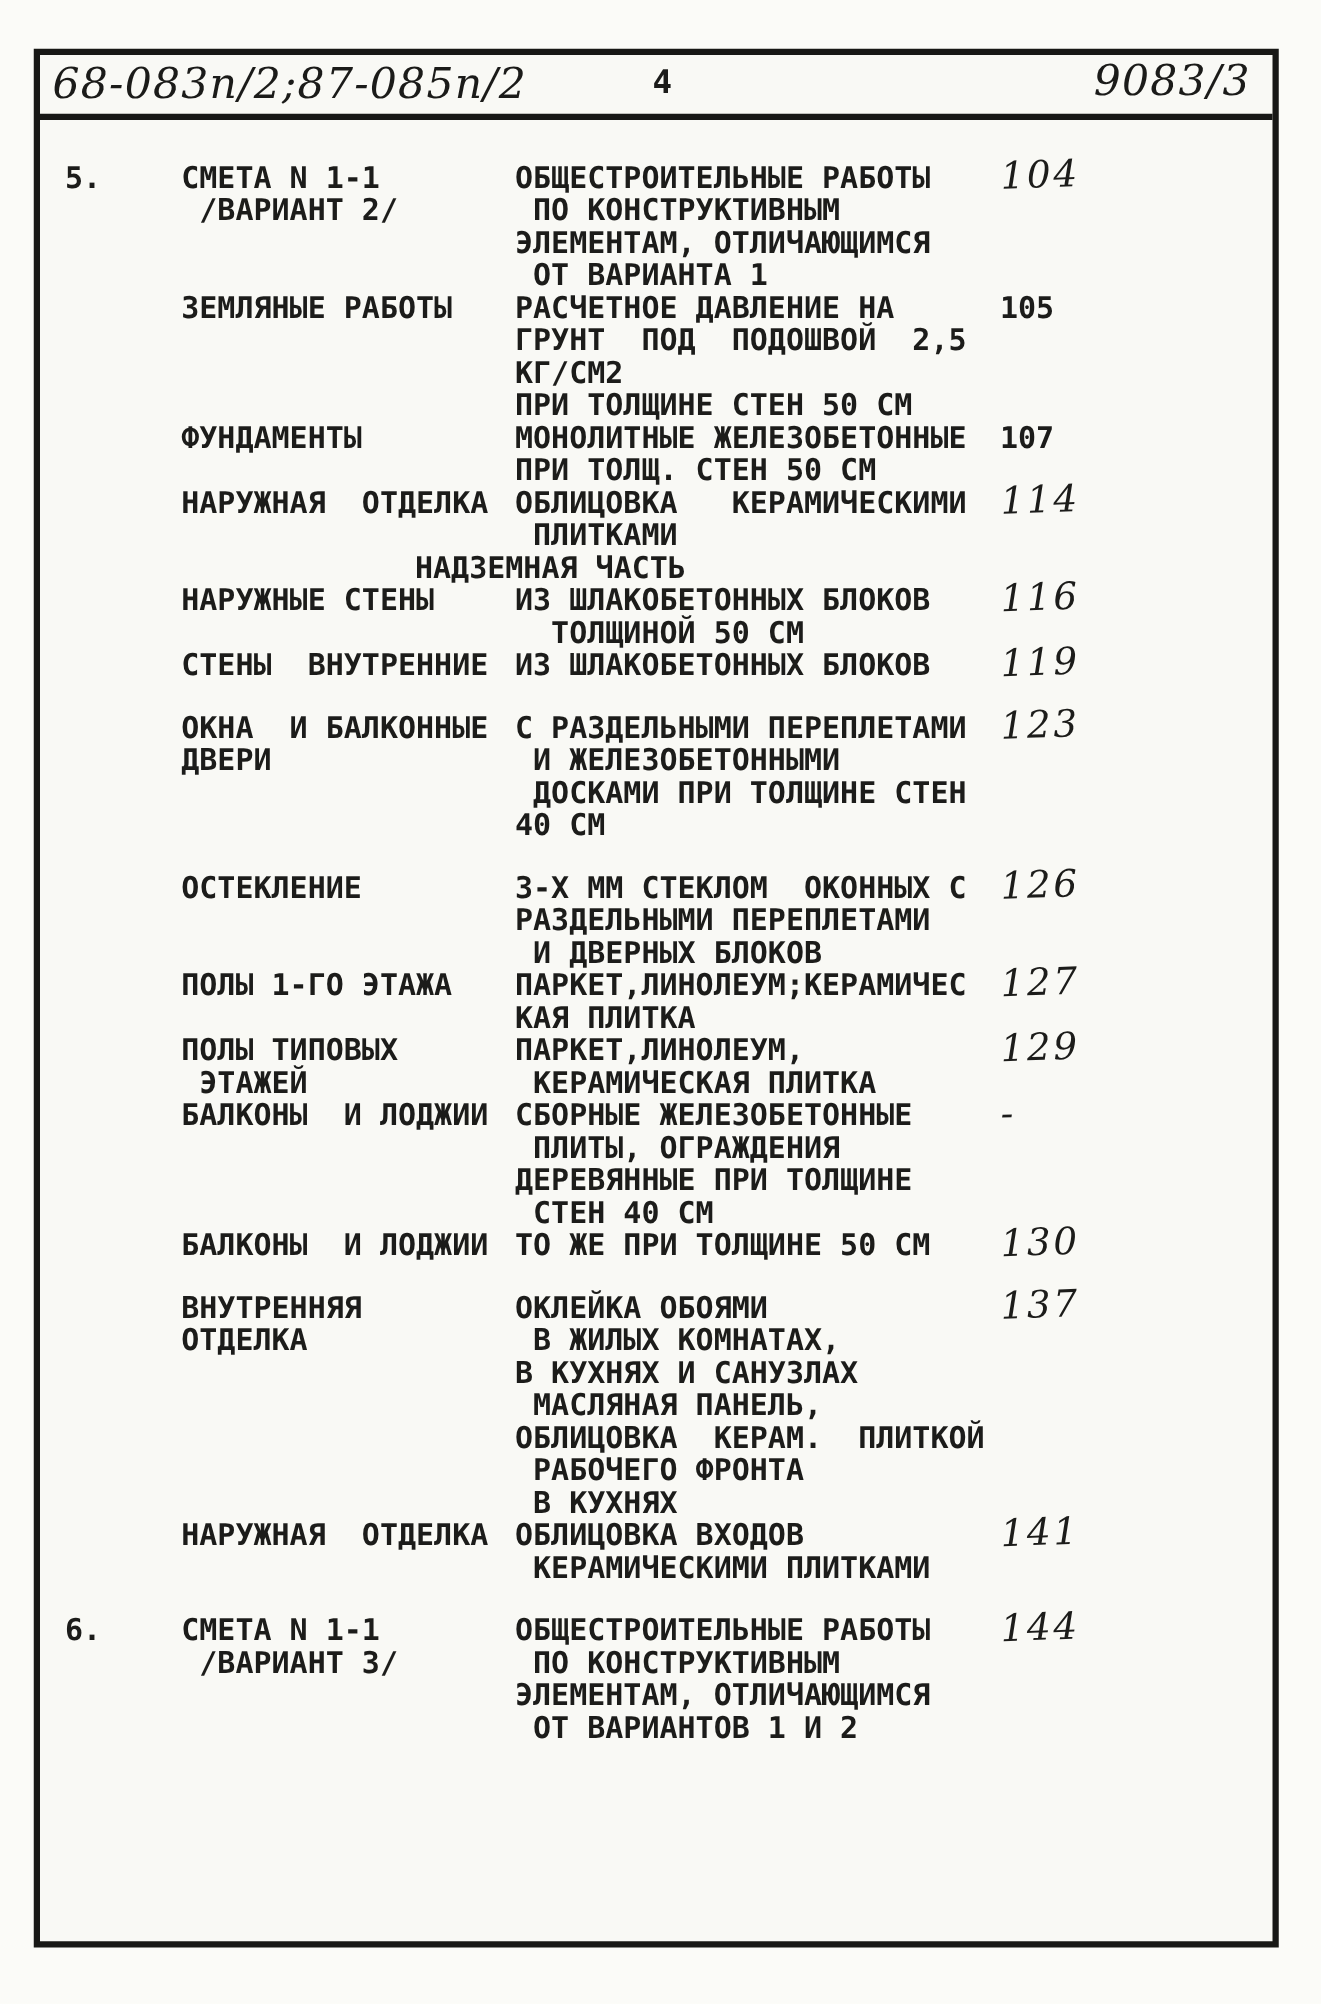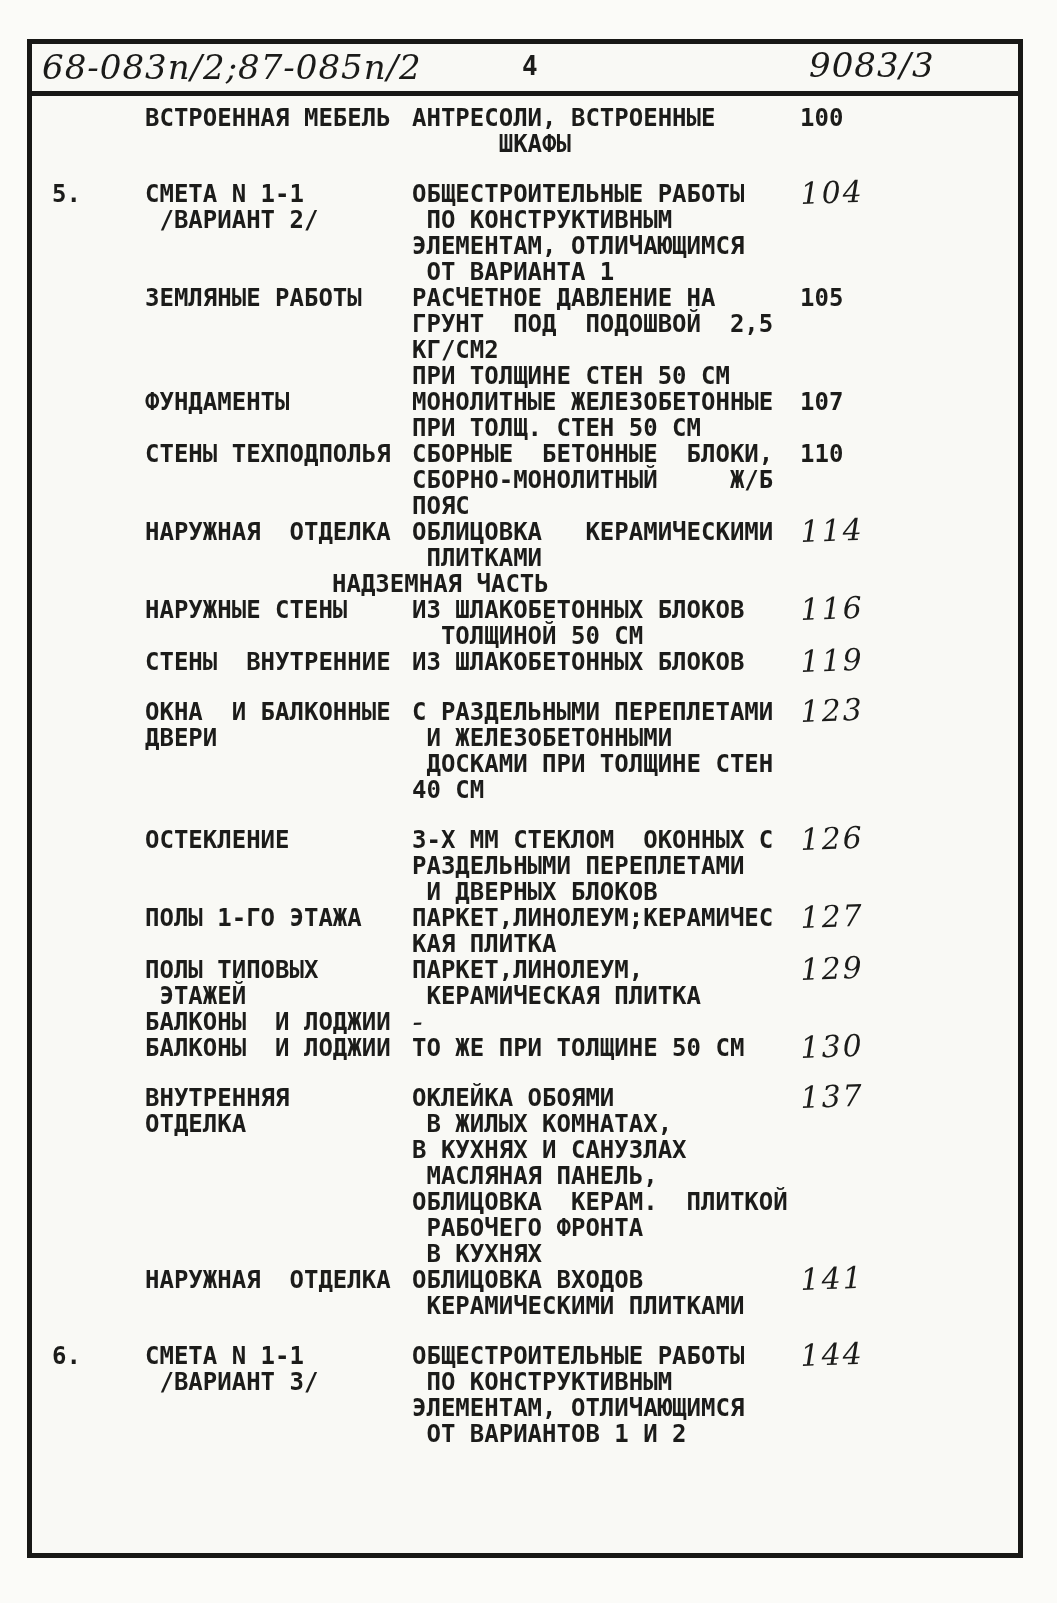--- a/index.html
+++ b/index.html
@@ -23,21 +23,21 @@
     position:relative; height:47px;
     border-bottom:5px solid #181816;
   }
   .hand {
     font-family:"DejaVu Serif", serif;
     font-style:italic; font-weight:500;
     color:#1b1b19;
   }
   .code-left  { position:absolute; left:10px;  top:1px; font-size:34px; line-height:44px; letter-spacing:1px; }
   .sheet-num  { position:absolute; left:490px; top:7px; font-size:26px; font-weight:700; color:#1c1c1a; }
-  .code-right { position:absolute; left:777px; top:-1px; font-size:34px; line-height:44px; letter-spacing:1px; }
+  .code-right { position:absolute; left:843px; top:-1px; font-size:34px; line-height:44px; letter-spacing:1px; }
 
   .toc-body {
     padding-top:9px;
     font-size:24px; font-weight:700; line-height:26px;
     color:#1c1c1a;
   }
   .row {
     display:grid;
     grid-template-columns:93px 267px 388px 120px;
     padding-left:20px;
@@ -67,27 +67,20 @@
   <div class="frame">
 
     <div class="header-strip">
       <span class="hand code-left">68-083п/2;87-085п/2</span>
       <span class="sheet-num">4</span>
       <span class="hand code-right">9083/3</span>
     </div>
 
     <div class="toc-body">
 
-      <div class="row">
-        <div class="c-num"></div>
-        <div class="c-label">ВСТРОЕННАЯ МЕБЕЛЬ</div>
-        <div class="c-desc">АНТРЕСОЛИ, ВСТРОЕННЫЕ
-      ШКАФЫ</div>
-        <div class="c-page">100</div>
-      </div>
 
       <div class="row gap">
         <div class="c-num">5.</div>
         <div class="c-label">СМЕТА N 1-1
  /ВАРИАНТ 2/</div>
         <div class="c-desc">ОБЩЕСТРОИТЕЛЬНЫЕ РАБОТЫ
  ПО КОНСТРУКТИВНЫМ
 ЭЛЕМЕНТАМ, ОТЛИЧАЮЩИМСЯ
  ОТ ВАРИАНТА 1</div>
         <div class="c-page handnum">104</div>
@@ -104,28 +97,20 @@
       </div>
 
       <div class="row">
         <div class="c-num"></div>
         <div class="c-label">ФУНДАМЕНТЫ</div>
         <div class="c-desc">МОНОЛИТНЫЕ ЖЕЛЕЗОБЕТОННЫЕ
 ПРИ ТОЛЩ. СТЕН 50 СМ</div>
         <div class="c-page">107</div>
       </div>
 
-      <div class="row">
-        <div class="c-num"></div>
-        <div class="c-label">СТЕНЫ ТЕХПОДПОЛЬЯ</div>
-        <div class="c-desc">СБОРНЫЕ  БЕТОННЫЕ  БЛОКИ,
-СБОРНО-МОНОЛИТНЫЙ     Ж/Б
-ПОЯС</div>
-        <div class="c-page">110</div>
-      </div>
 
       <div class="row">
         <div class="c-num"></div>
         <div class="c-label">НАРУЖНАЯ  ОТДЕЛКА</div>
         <div class="c-desc">ОБЛИЦОВКА   КЕРАМИЧЕСКИМИ
  ПЛИТКАМИ</div>
         <div class="c-page handnum">114</div>
       </div>
 
       <div class="section-row">НАДЗЕМНАЯ ЧАСТЬ</div>
@@ -178,20 +163,24 @@
         <div class="c-label">ПОЛЫ ТИПОВЫХ
  ЭТАЖЕЙ</div>
         <div class="c-desc">ПАРКЕТ,ЛИНОЛЕУМ,
  КЕРАМИЧЕСКАЯ ПЛИТКА</div>
         <div class="c-page handnum">129</div>
       </div>
 
       <div class="row">
         <div class="c-num"></div>
         <div class="c-label">БАЛКОНЫ  И ЛОДЖИИ</div>
+        <div class="c-desc">СБОРНЫЕ ЖЕЛЕЗОБЕТОННЫЕ
+ ПЛИТЫ, ОГРАЖДЕНИЯ
+ДЕРЕВЯННЫЕ ПРИ ТОЛЩИНЕ
+ СТЕН 40 СМ</div>
         <div class="c-page handnum">-</div>
       </div>
 
       <div class="row">
         <div class="c-num"></div>
         <div class="c-label">БАЛКОНЫ  И ЛОДЖИИ</div>
         <div class="c-desc">ТО ЖЕ ПРИ ТОЛЩИНЕ 50 СМ</div>
         <div class="c-page handnum">130</div>
       </div>
 

